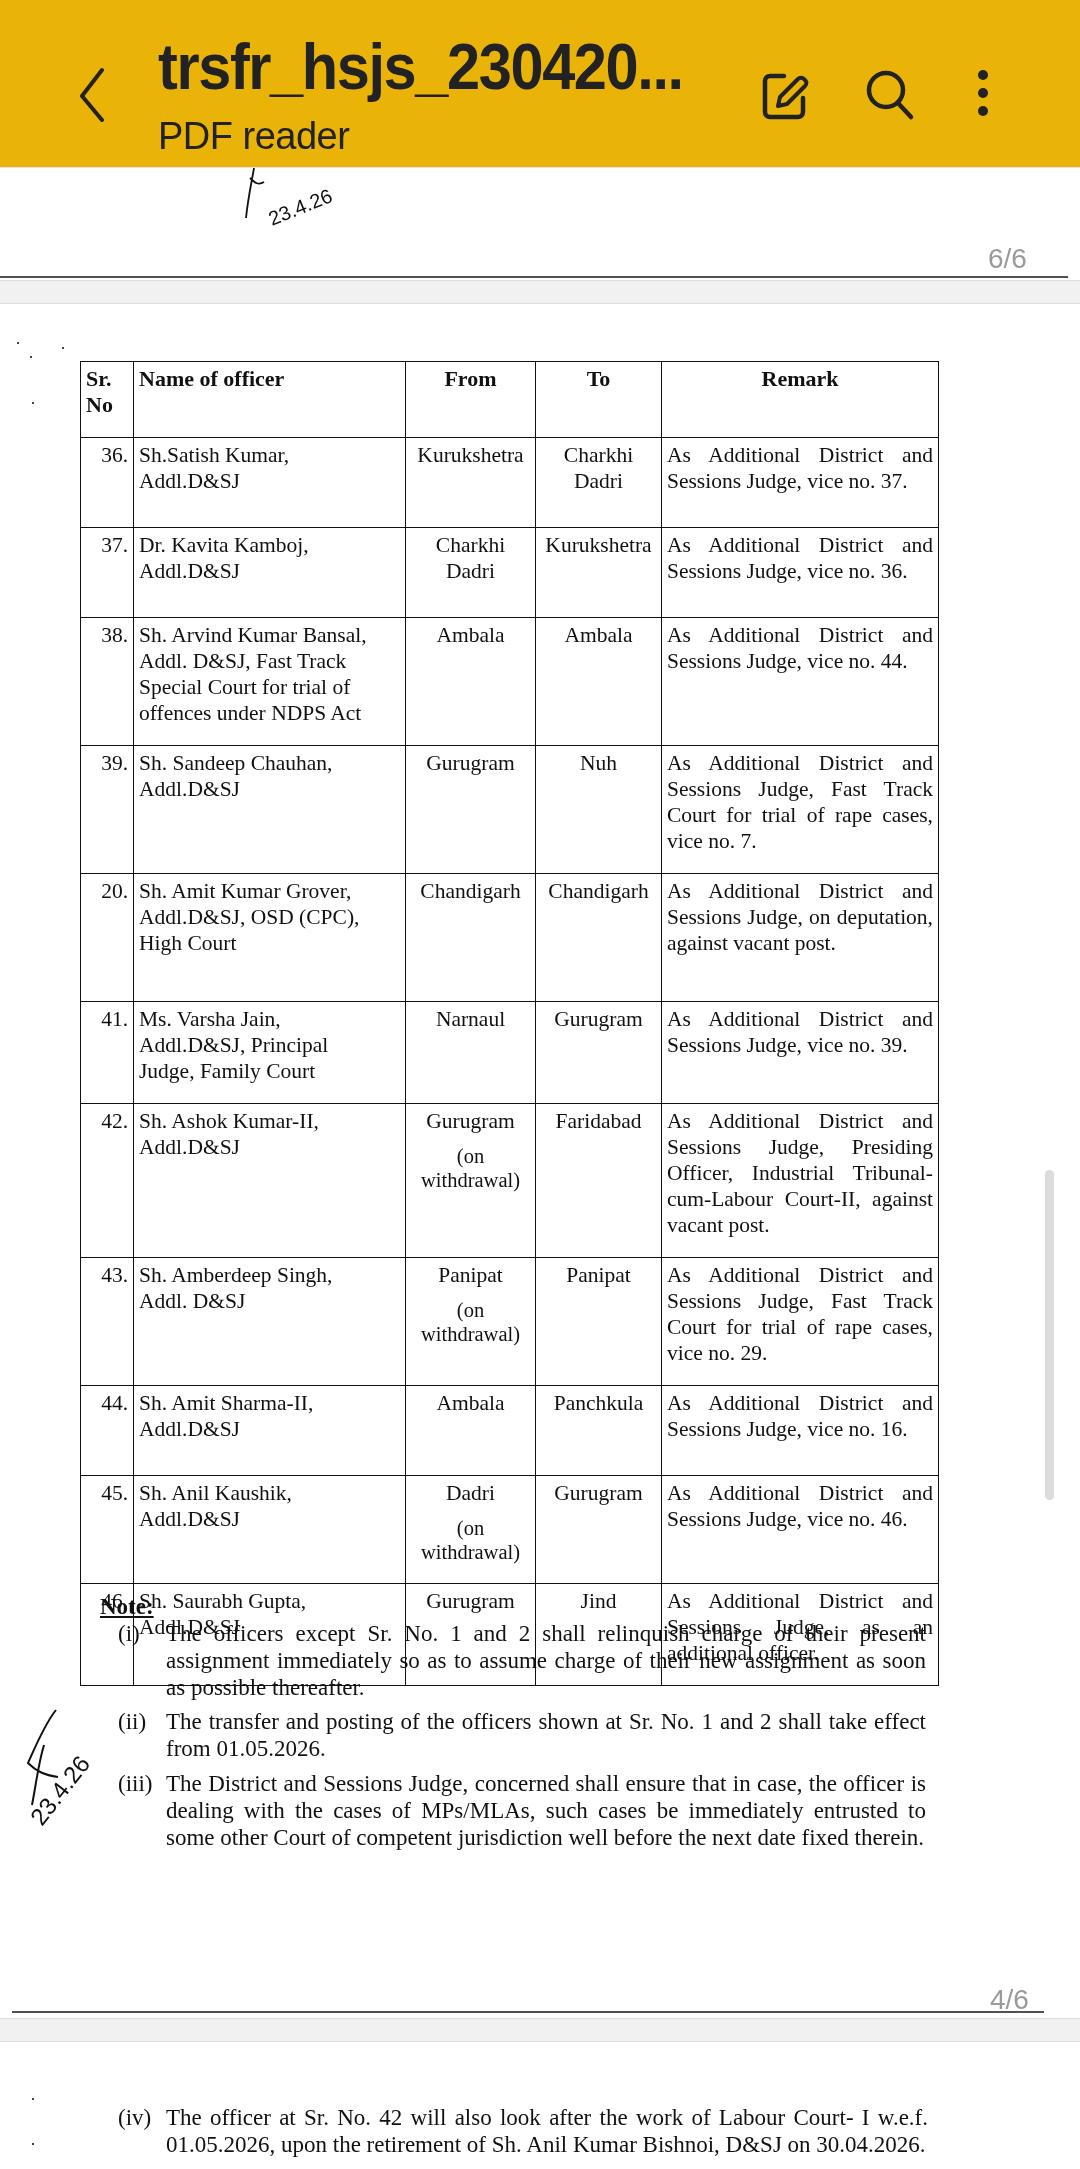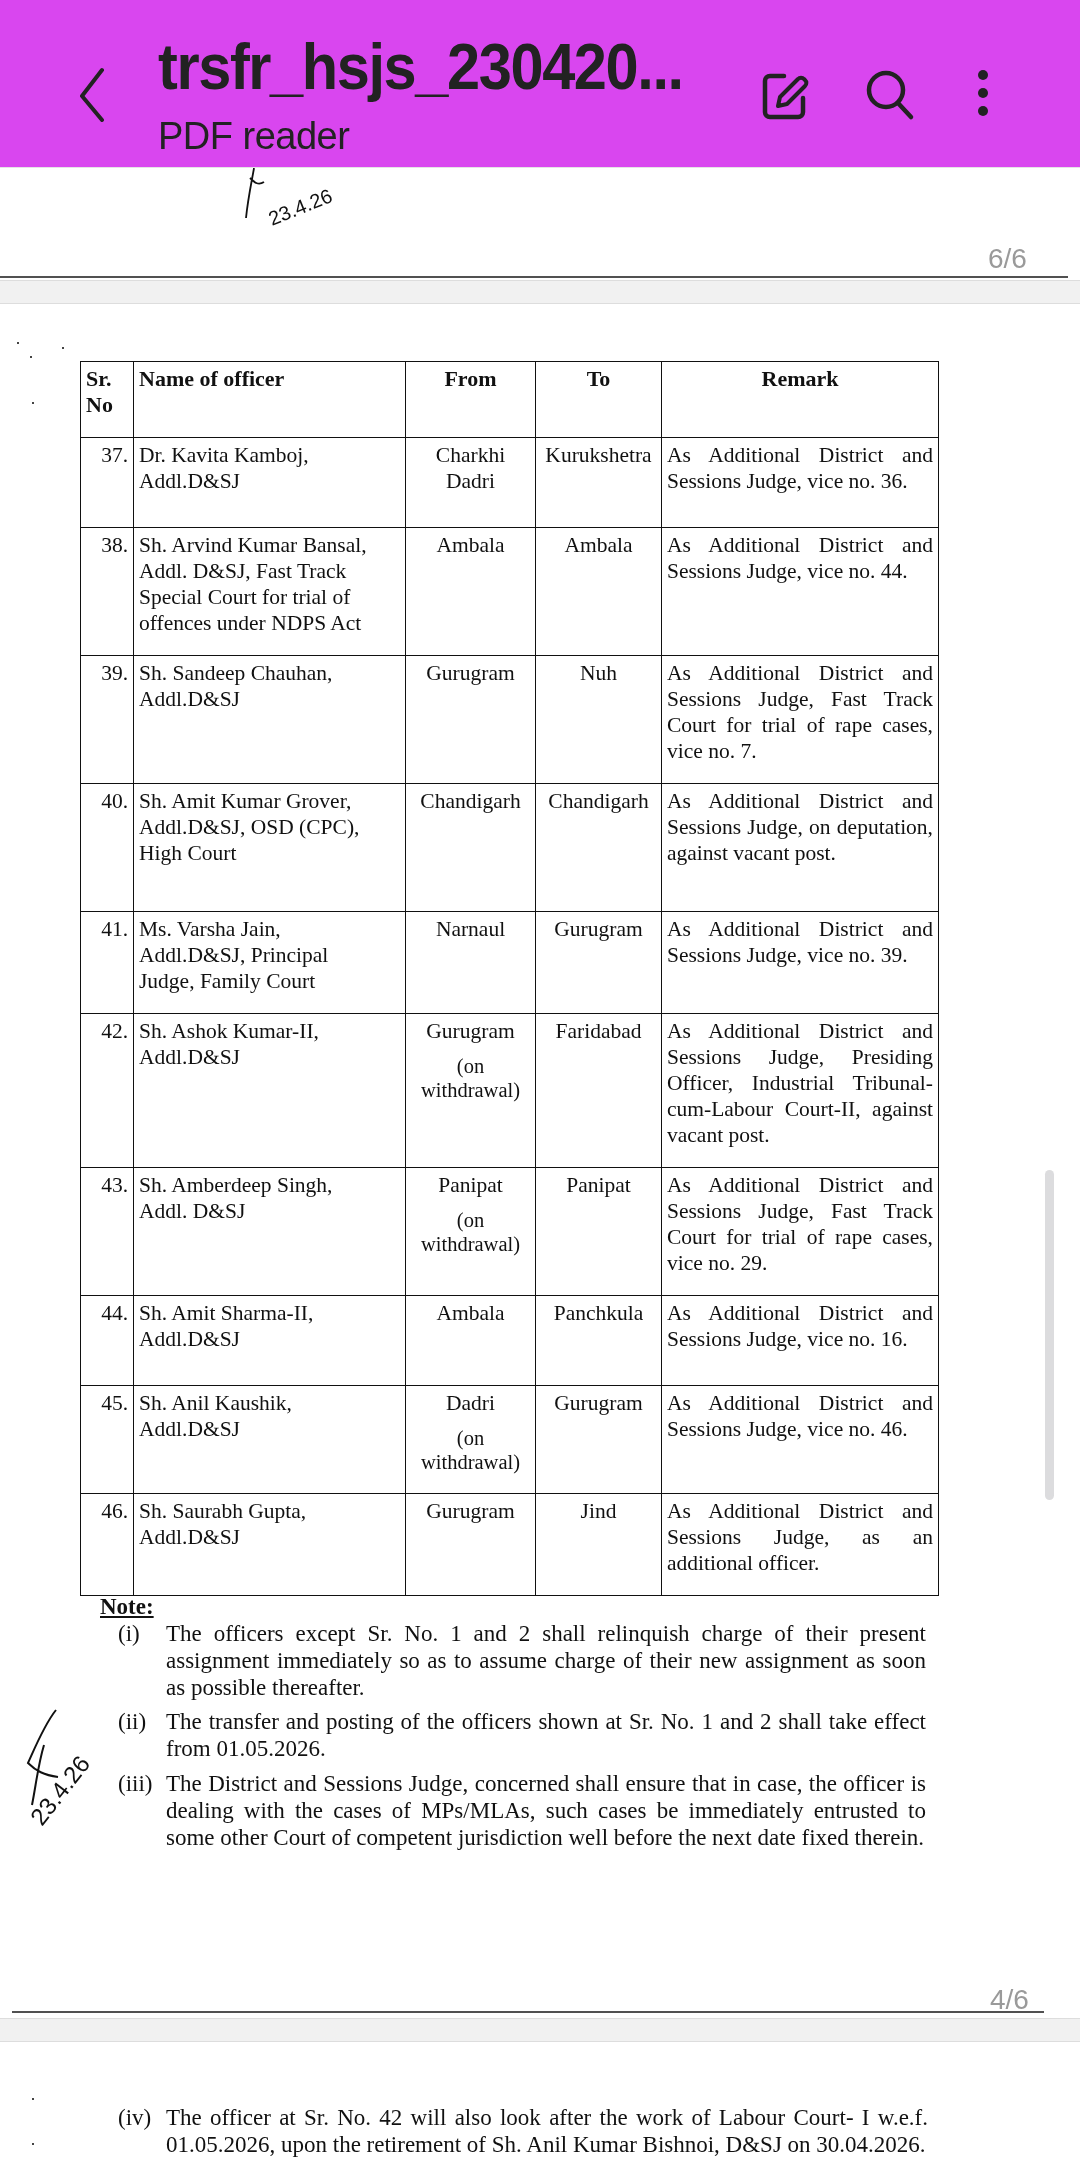--- a/index.html
+++ b/index.html
@@ -2,21 +2,21 @@
 <html><head>
   <meta charset="utf-8">
   <style>
     * { box-sizing: border-box; margin: 0; padding: 0; }
     html, body { width: 1080px; height: 2169px; overflow: hidden; background: #ffffff; }
     body { position: relative; font-family: "Liberation Serif", serif; color: #111; }
 
     
     .appbar {
       position: absolute; left: 0; top: 0; width: 1080px; height: 168px;
-      background: #d946ef; border-bottom: 1px solid #e4e4e4; z-index: 5; padding-left: 36px;
+      background: #eab308; border-bottom: 1px solid #e4e4e4; z-index: 5; padding-left: 36px;
     }
     .back-btn { position: absolute; left: 70px; top: 62px; width: 50px; height: 60px; cursor: pointer; }
     .title {
       position: absolute; left: 158px; top: 30px; font-family: "Liberation Sans", sans-serif;
       font-weight: bold; font-size: 64px; color: #222; letter-spacing: -1.5px; white-space: nowrap;
       transform: scaleX(0.93); transform-origin: left top;
     }
     .subtitle {
       position: absolute; left: 158px; top: 115px; font-family: "Liberation Sans", sans-serif;
       font-size: 38px; color: #222; letter-spacing: -0.5px;
@@ -125,20 +125,35 @@
         <span class="line">No</span>
       </th>
       <th class="c-name">Name of officer</th>
       <th class="c-from">From</th>
       <th class="c-to">To</th>
       <th class="c-rem">Remark</th>
     </tr>
   </thead>
   <tbody id="table-body">
       <tr style="height: 90px;">
+        <td class="sr">36.</td>
+        <td>
+          <span class="line">Sh.Satish Kumar,</span>
+          <span class="line">Addl.D&amp;SJ</span>
+        </td>
+        <td class="from">
+          <span class="line">Kurukshetra</span>
+        </td>
+        <td class="to">
+          <span class="line">Charkhi</span>
+          <span class="line">Dadri</span>
+        </td>
+        <td class="rem">As Additional District and Sessions Judge, vice no. 37.</td>
+      </tr>
+      <tr style="height: 90px;">
         <td class="sr">37.</td>
         <td>
           <span class="line">Dr. Kavita Kamboj,</span>
           <span class="line">Addl.D&amp;SJ</span>
         </td>
         <td class="from">
           <span class="line">Charkhi</span>
           <span class="line">Dadri</span>
         </td>
         <td class="to">
@@ -170,21 +185,21 @@
         </td>
         <td class="from">
           <span class="line">Gurugram</span>
         </td>
         <td class="to">
           <span class="line">Nuh</span>
         </td>
         <td class="rem">As Additional District and Sessions Judge, Fast Track Court for trial of rape cases, vice no. 7.</td>
       </tr>
       <tr style="height: 128px;">
-        <td class="sr">40.</td>
+        <td class="sr">20.</td>
         <td>
           <span class="line">Sh. Amit Kumar Grover,</span>
           <span class="line">Addl.D&amp;SJ, OSD (CPC),</span>
           <span class="line">High Court</span>
         </td>
         <td class="from">
           <span class="line">Chandigarh</span>
         </td>
         <td class="to">
           <span class="line">Chandigarh</span>

